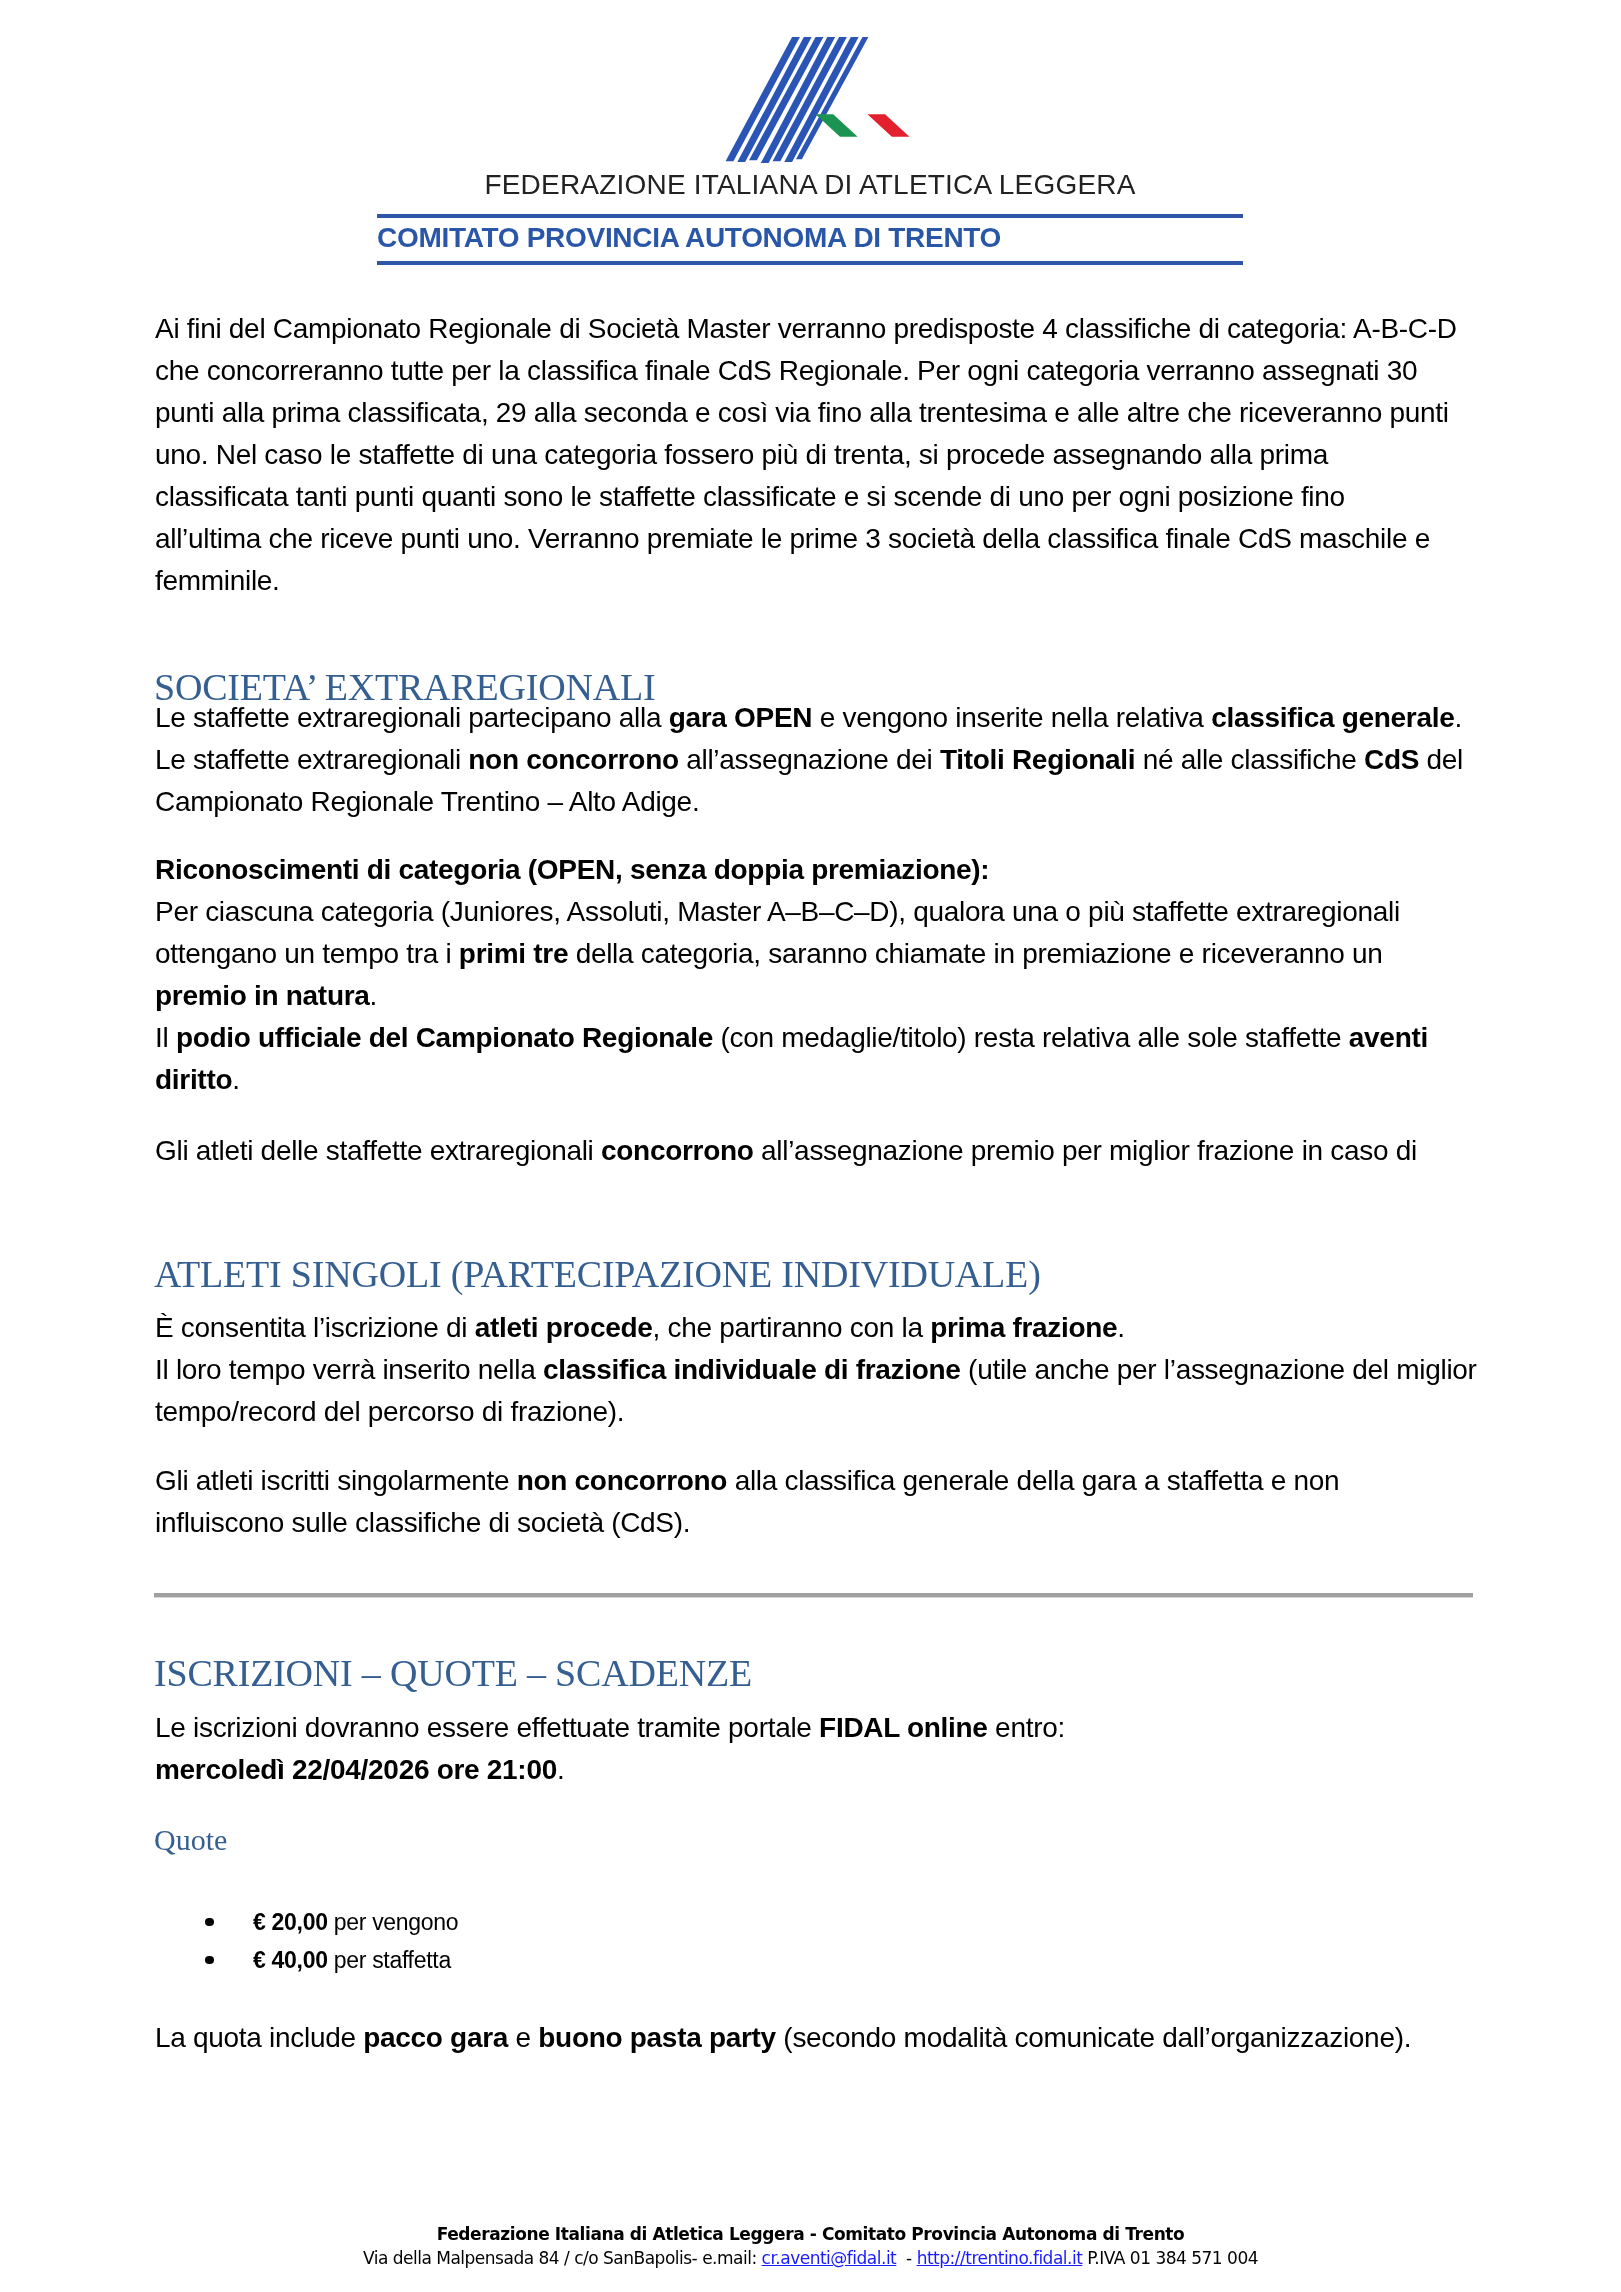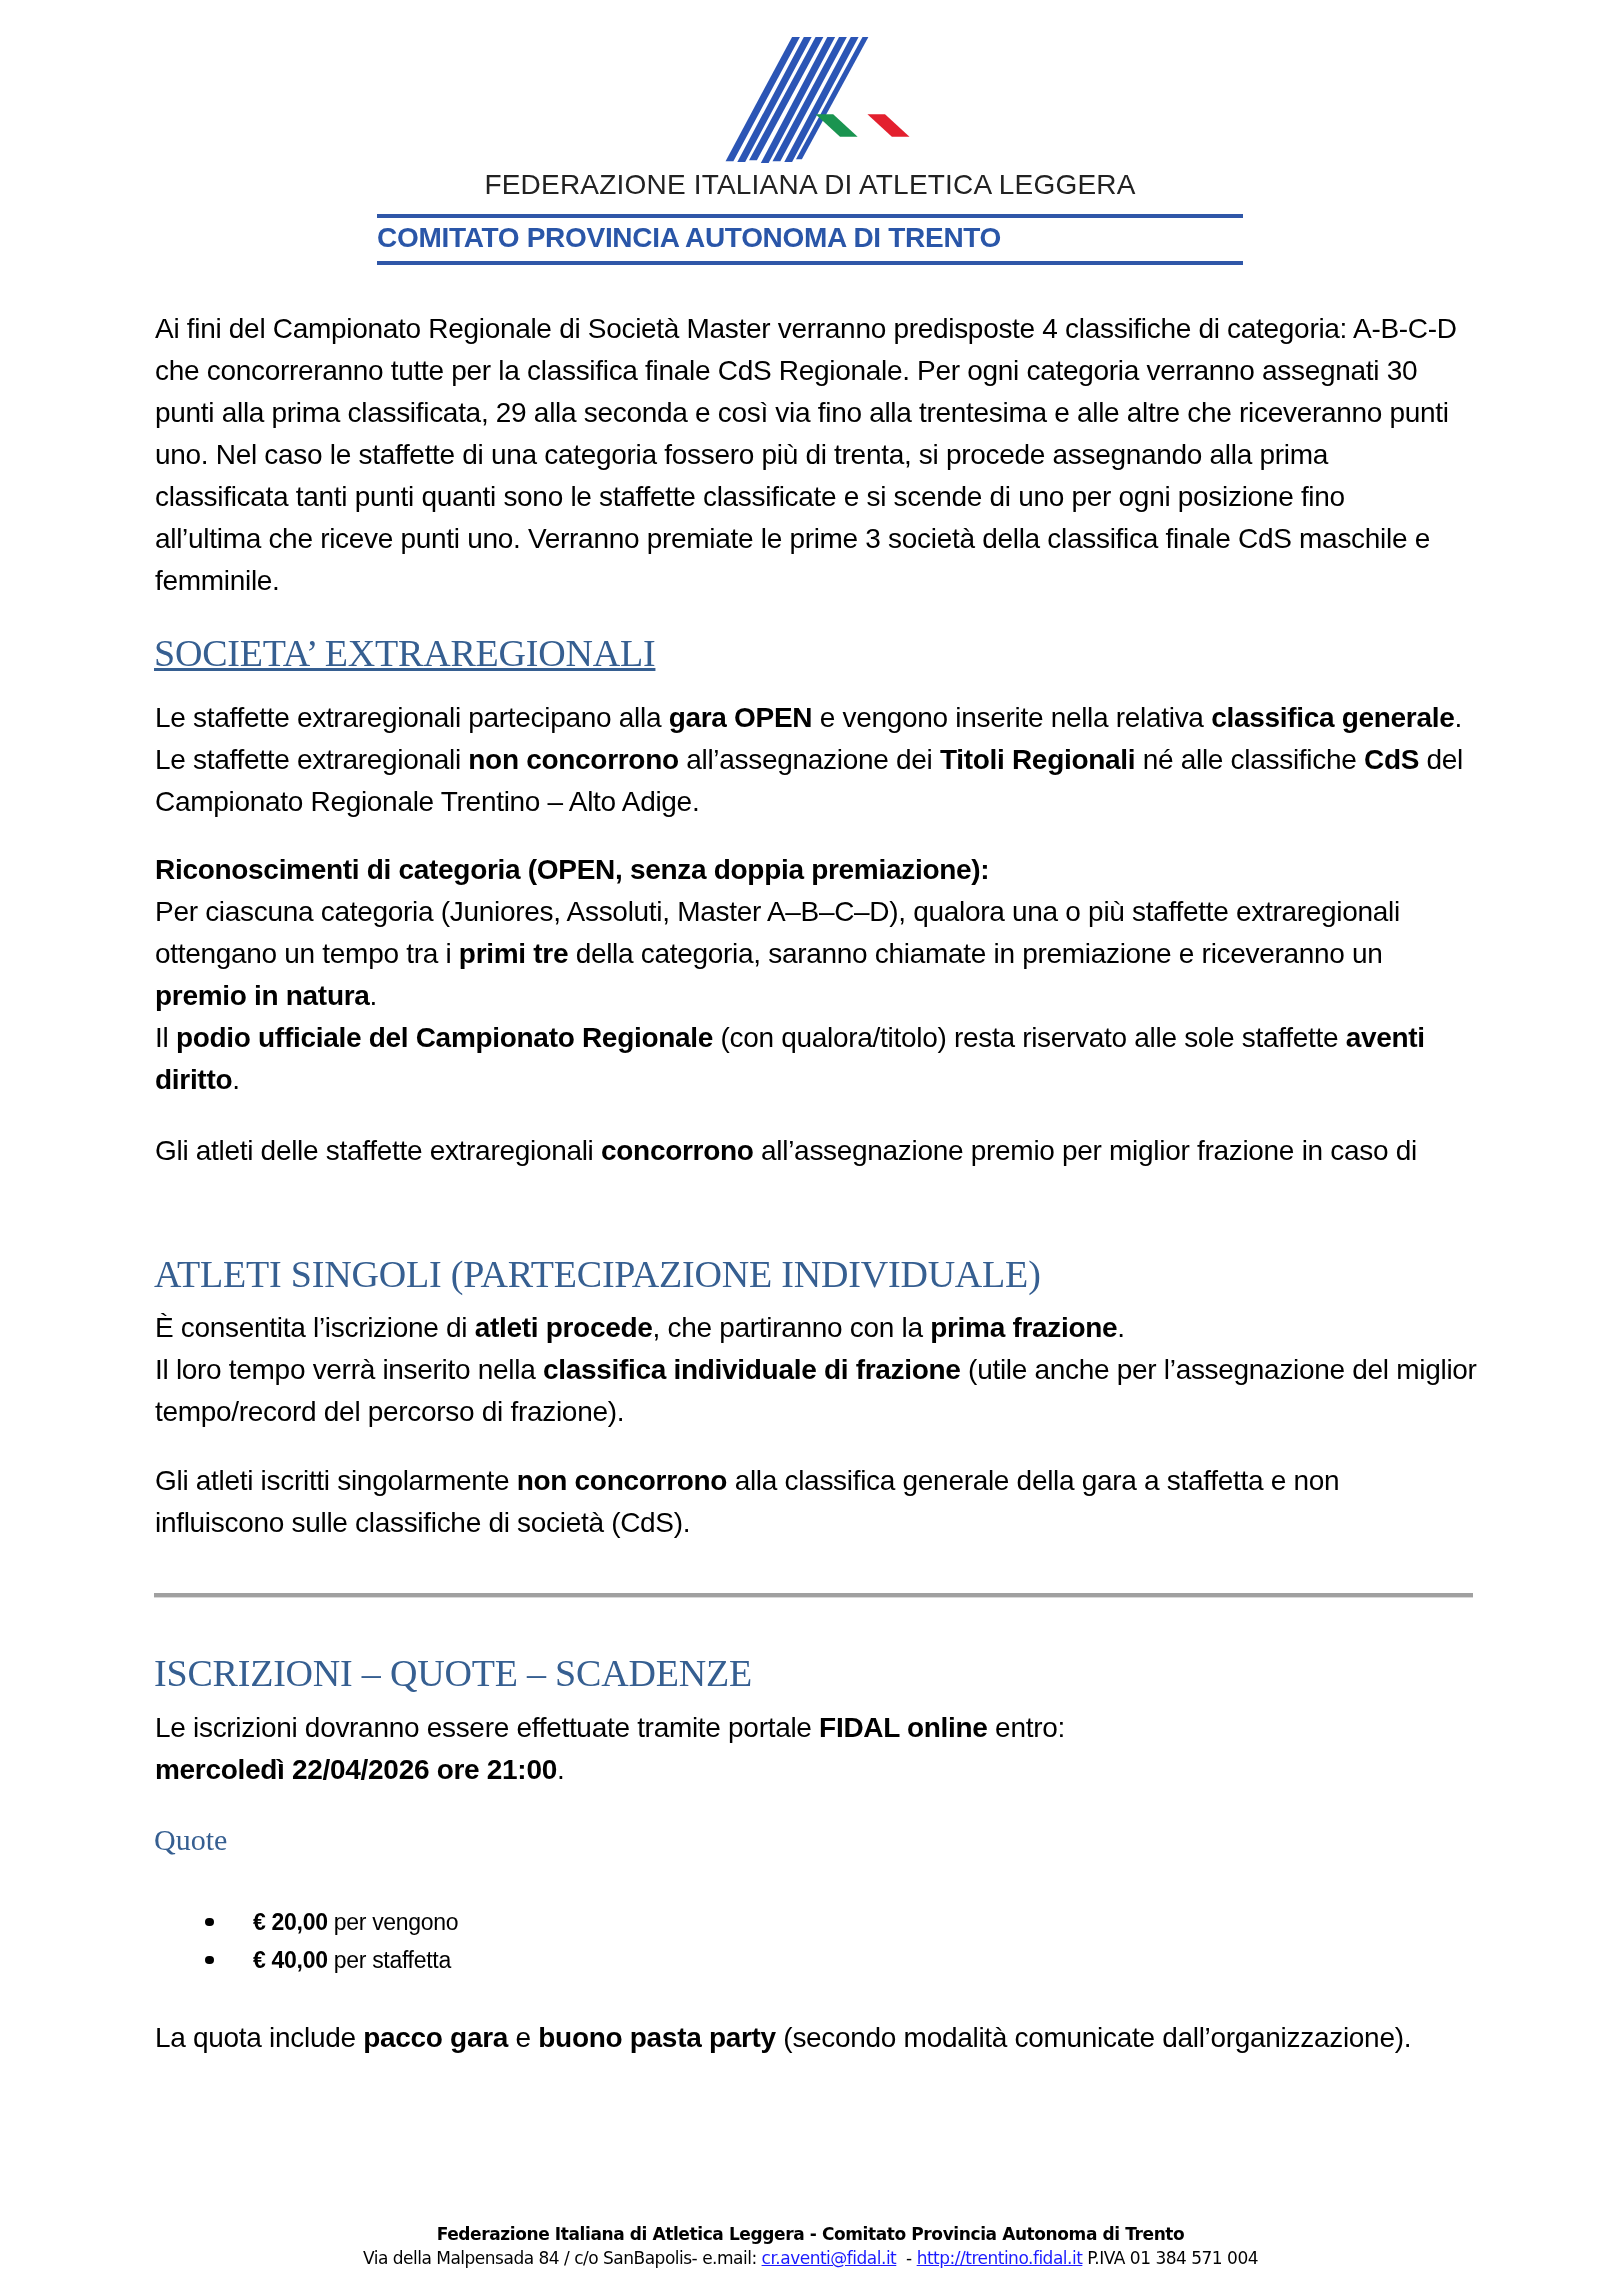--- a/index.html
+++ b/index.html
@@ -50,21 +50,21 @@
 <div class="abs body-text" style="top:308px;">
   <span class="line">Ai fini del Campionato Regionale di Società Master verranno predisposte 4 classifiche di categoria: A-B-C-D</span>
   <span class="line">che concorreranno tutte per la classifica finale CdS Regionale. Per ogni categoria verranno assegnati 30</span>
   <span class="line">punti alla prima classificata, 29 alla seconda e così via fino alla trentesima e alle altre che riceveranno punti</span>
   <span class="line">uno. Nel caso le staffette di una categoria fossero più di trenta, si procede assegnando alla prima</span>
   <span class="line">classificata tanti punti quanti sono le staffette classificate e si scende di uno per ogni posizione fino</span>
   <span class="line">all’ultima che riceve punti uno. Verranno premiate le prime 3 società della classifica finale CdS maschile e</span>
   <span class="line">femminile.</span>
 </div>
 
-<div class="abs h1" style="top:631px;text-decoration:underline;">SOCIETA’ EXTRAREGIONALI</div>
+<div class="abs h1" style="top:665px;">SOCIETA’ EXTRAREGIONALI</div>
 
 <div class="abs body-text" style="top:697px;">
   <span class="line">
     <span>Le staffette extraregionali partecipano alla </span><b>gara OPEN</b><span> e vengono inserite nella relativa </span><b>classifica generale</b><span>.</span>
   </span>
   <span class="line">
     <span>Le staffette extraregionali </span><b>non concorrono</b><span> all’assegnazione dei </span><b>Titoli Regionali</b><span> né alle classifiche </span><b>CdS</b><span> del</span>
   </span>
   <span class="line">Campionato Regionale Trentino – Alto Adige.</span>
 </div>
@@ -72,21 +72,21 @@
 <div class="abs body-text" style="top:849px;">
   <span class="line"><b>Riconoscimenti di categoria (OPEN, senza doppia premiazione):</b></span>
   <span class="line">Per ciascuna categoria (Juniores, Assoluti, Master A–B–C–D), qualora una o più staffette extraregionali</span>
   <span class="line">
     <span>ottengano un tempo tra i </span><b>primi tre</b><span> della categoria, saranno chiamate in premiazione e riceveranno un</span>
   </span>
   <span class="line">
     <b>premio in natura</b><span>.</span>
   </span>
   <span class="line">
-    <span>Il </span><b>podio ufficiale del Campionato Regionale</b><span> (con qualora/titolo) resta riservato alle sole staffette </span><b>aventi</b>
+    <span>Il </span><b>podio ufficiale del Campionato Regionale</b><span> (con medaglie/titolo) resta relativa alle sole staffette </span><b>aventi</b>
   </span>
   <span class="line">
     <b>diritto</b><span>.</span>
   </span>
 </div>
 
 <div class="abs body-text" style="top:1130px;">
   <span class="line">
     <span>Gli atleti delle staffette extraregionali </span><b>concorrono</b><span> all’assegnazione premio per miglior frazione in caso di</span>
   </span>

